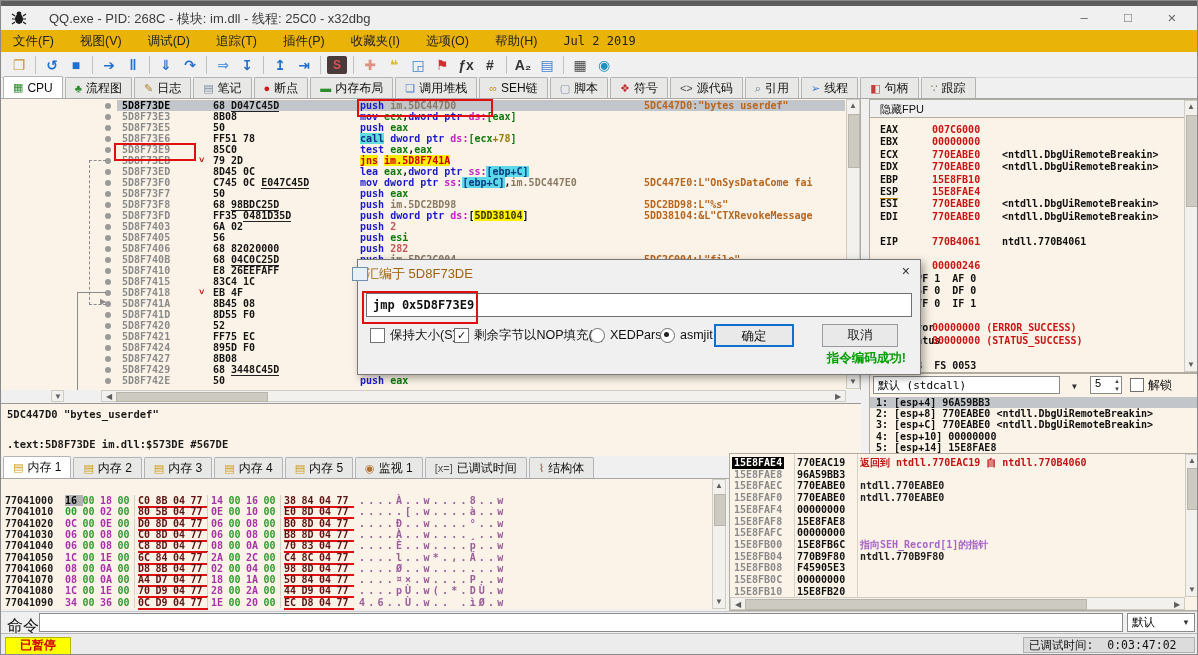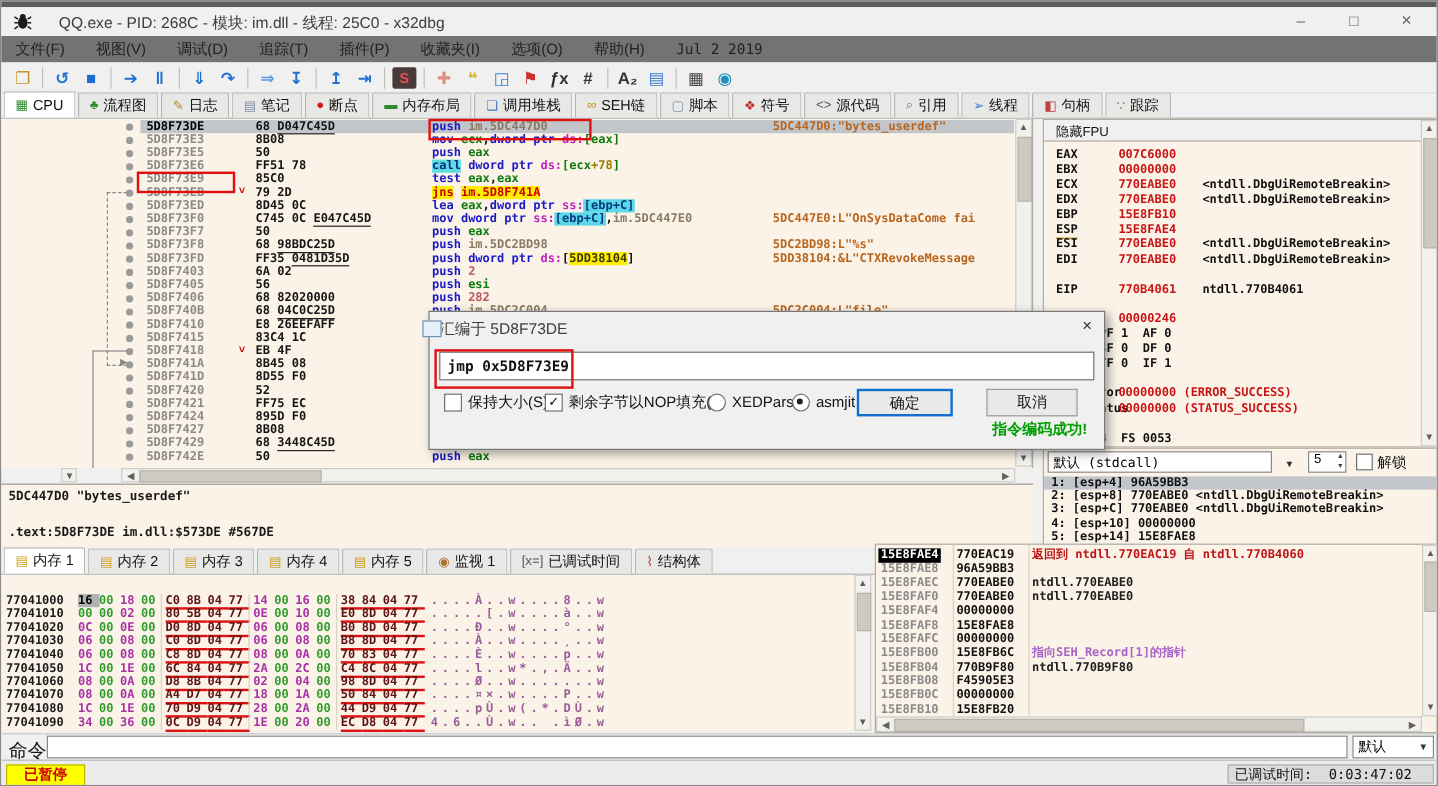--- a/index.html
+++ b/index.html
@@ -6,21 +6,21 @@
   #win{position:relative;width:1198px;height:655px;background:#f0f0f0;font-family:"Liberation Sans","DejaVu Sans",sans-serif;overflow:hidden;border:1px solid #8a8a8a;box-sizing:border-box;}
   .mono{font-family:"DejaVu Sans Mono","Liberation Mono",monospace;}
   .abs{position:absolute;}
   
   #topstrip{left:0;top:0;width:1198px;height:5px;background:#5d5d5d;}
   
   #titlebar{left:0;top:5px;width:1198px;height:24px;background:#f0f0f0;}
   #title-text{position:absolute;left:32px;top:4px;font-size:13px;color:#3c3c3c;margin-left:16px;}
   .wbtn{position:absolute;top:0;width:38px;height:24px;text-align:center;line-height:24px;color:#666;font-size:13px;}
   
-  #menubar{left:0;top:29px;width:1198px;height:22px;background:#737373;display:flex;align-items:center;gap:26px;padding-left:12px;box-sizing:border-box;}
+  #menubar{left:0;top:29px;width:1198px;height:22px;background:#eab308;display:flex;align-items:center;gap:26px;padding-left:12px;box-sizing:border-box;}
   .menu-item{font-size:12.5px;color:#222;}
   #menu-date{font-family:"DejaVu Sans Mono",monospace;font-size:12px;color:#222;}
   
   #toolbar{left:0;top:51px;width:1198px;height:26px;background:#f0f0f0;display:flex;align-items:center;padding-left:6px;box-sizing:border-box;border-bottom:1px solid #d8d8d8;}
   .tbi{width:24px;height:22px;text-align:center;line-height:22px;font-size:14px;font-weight:bold;}
   .tsep{width:1px;height:18px;background:#c0c0c0;margin:0 4px;}
   .tbi.dark{background:#4a3a3a;color:#e05050;border-radius:2px;height:18px;line-height:18px;margin:0 2px;width:20px;font-size:12px;}
   
   #tabbar{left:0;top:77px;width:1198px;height:21px;background:#f0f0f0;display:flex;align-items:flex-end;border-bottom:1px solid #a8a8a8;box-sizing:border-box;}
   .tab{height:20px;display:flex;align-items:center;padding:0 9px;font-size:12px;color:#111;border:1px solid #b4b4b4;border-bottom:none;background:#e8e8e6;margin-left:2px;border-radius:2px 2px 0 0;white-space:nowrap;}
@@ -74,21 +74,21 @@
   #conv-select{position:absolute;left:3px;top:2px;width:187px;height:18px;background:#fff;border:1px solid #8a8a8a;font-size:11px;padding:1px 4px;box-sizing:border-box;font-family:"DejaVu Sans Mono",monospace;}
   #conv-arrow{position:absolute;left:198px;top:5px;font-size:8px;color:#333;}
   #arg-spin{position:absolute;left:220px;top:2px;width:32px;height:18px;background:#fff;border:1px solid #8a8a8a;font-size:11px;padding-left:4px;box-sizing:border-box;}
   #arg-spin .spinners{position:absolute;right:1px;top:0;font-size:6px;color:#444;line-height:8px;}
   #unlock-box{position:absolute;left:260px;top:4px;width:12px;height:12px;background:#fff;border:1px solid #707070;}
   #unlock-label{position:absolute;left:278px;top:3px;font-size:12px;color:#111;}
   .arow{position:absolute;left:0;width:328px;height:11.2px;font-size:10px;line-height:11px;font-weight:bold;color:#101010;white-space:pre;}
   .arow.sel{background:#c2c6ca;}
   
   #dialog{left:356px;top:258px;width:562px;height:114px;background:#f0f0f0;border:1px solid #787878;box-shadow:3px 3px 8px rgba(0,0,0,.35);z-index:20;}
-  #dlg-title{position:absolute;left:8px;top:5px;font-size:13px;color:#404040;}
+  #dlg-title{position:absolute;left:8px;top:5px;font-size:13px;color:#a16207;}
   #dlg-icon{position:absolute;left:-14px;top:2px;width:14px;height:12px;border:1px solid #7090b0;background:#e8f0f8;}
   #dlg-close{position:absolute;right:10px;top:3px;font-size:14px;color:#333;}
   #dlg-input{position:absolute;left:8px;top:33px;width:546px;height:24px;background:#fff;border:1px solid #707070;box-sizing:border-box;font-size:12px;line-height:22px;padding-left:6px;font-weight:bold;color:#111;}
   .dlg-ctl{position:absolute;top:66px;font-size:12.5px;color:#111;height:18px;display:flex;align-items:center;}
   .cbox{width:13px;height:13px;border:1px solid #707070;background:#fff;display:inline-block;margin-right:5px;text-align:center;line-height:12px;font-size:11px;color:#111;}
   .rad{width:13px;height:13px;border:1px solid #707070;border-radius:50%;background:#fff;display:inline-block;margin-right:5px;position:relative;}
   .rad.on::after{content:"";position:absolute;left:3px;top:3px;width:5px;height:5px;border-radius:50%;background:#222;}
   .dbtn{position:absolute;top:64px;height:23px;background:#e9e9e9;border:1px solid #9a9a9a;font-size:12.5px;color:#111;text-align:center;line-height:21px;box-sizing:border-box;}
   #btn-ok{left:356px;width:80px;border:2px solid #1070d0;}
   #btn-cancel{left:464px;width:76px;}

